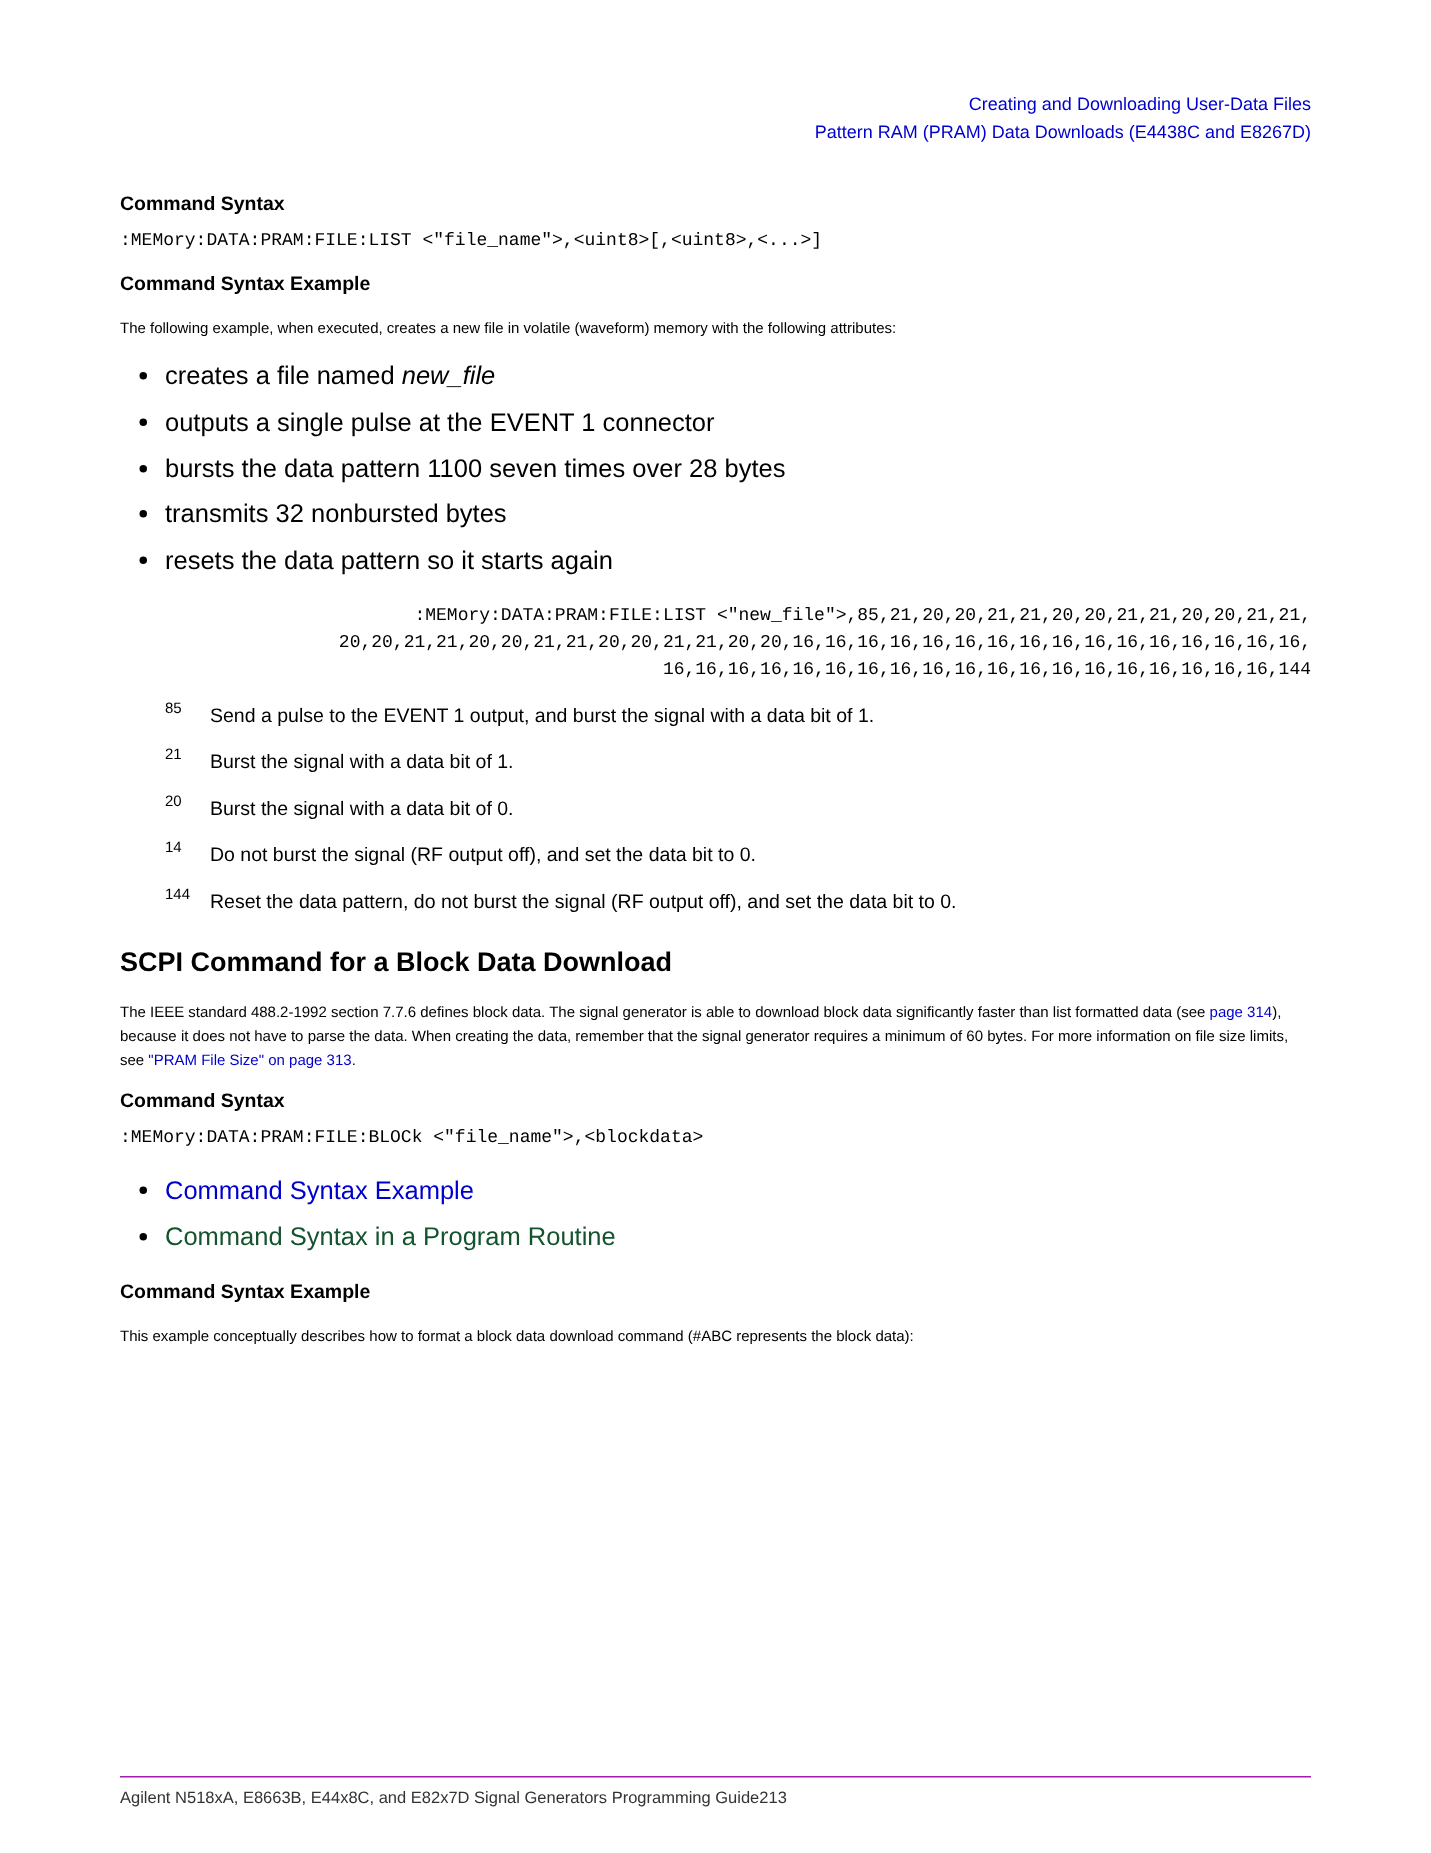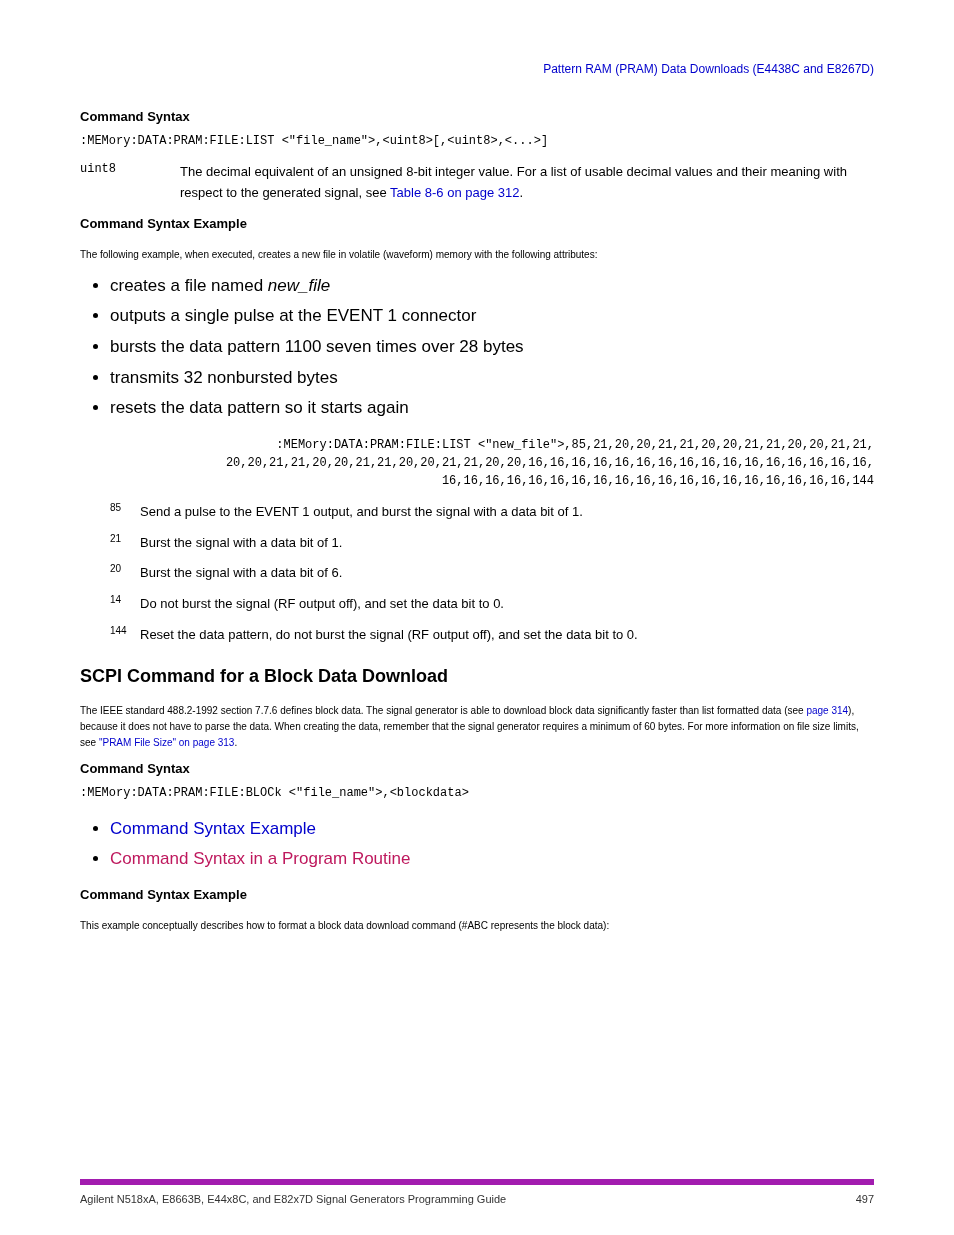--- a/index.html
+++ b/index.html
@@ -95,52 +95,46 @@
     .section-title {
       font-size: 18px;
       font-weight: bold;
       margin: 20px 0 12px 0;
     }
     .footer {
       position: absolute;
       bottom: 30px;
       left: 80px;
       right: 80px;
-      border-top: 6px solid #a21caf;
+      border-top: 1px solid #a21caf;
       display: flex;
-      justify-content: space-between;
       padding-top: 8px;
     }
     .footer-left {
       font-size: 11px;
       color: #333;
     }
     .footer-right {
       font-size: 11px;
       color: #333;
     }
   </style>
 </head>
 <body>
 
 <div class="page">
 
   <div class="header-right">
+    <div class="header-link" style="color:#0000cc;">Creating and Downloading User-Data Files</div>
     <div class="header-link" style="color:#0000cc;">Pattern RAM (PRAM) Data Downloads (E4438C and E8267D)</div>
   </div>
 
   <div style="margin-bottom:10px;">
     <div class="section-heading">Command Syntax</div>
     <div class="code-block">:MEMory:DATA:PRAM:FILE:LIST &lt;"file_name"&gt;,&lt;uint8&gt;[,&lt;uint8&gt;,&lt;...&gt;]</div>
-    <div class="param-table">
-      <div class="param-name">uint8</div>
-      <div class="param-desc">
-        <span>The decimal equivalent of an unsigned 8-bit integer value. For a list of usable decimal values and their meaning with respect to the generated signal, see </span><a style="color:#0000cc;">Table 8-6 on page 312</a><span>.</span>
-      </div>
-    </div>
   </div>
 
   <div style="margin-bottom:10px;">
     <div class="section-heading">Command Syntax Example</div>
     <div class="body-text">The following example, when executed, creates a new file in volatile (waveform) memory with the following attributes:</div>
     <ul class="bullet-list">
       <li><span>creates a file named </span><em>new_file</em></li>
       <li><span>outputs a single pulse at the EVENT 1 connector</span></li>
       <li><span>bursts the data pattern 1100 seven times over 28 bytes</span></li>
       <li><span>transmits 32 nonbursted bytes</span></li>
@@ -153,21 +147,21 @@
       <div class="def-row">
         <div class="def-num">85</div>
         <div class="def-text">Send a pulse to the EVENT 1 output, and burst the signal with a data bit of 1.</div>
       </div>
       <div class="def-row">
         <div class="def-num">21</div>
         <div class="def-text">Burst the signal with a data bit of 1.</div>
       </div>
       <div class="def-row">
         <div class="def-num">20</div>
-        <div class="def-text">Burst the signal with a data bit of 6.</div>
+        <div class="def-text">Burst the signal with a data bit of 0.</div>
       </div>
       <div class="def-row">
         <div class="def-num">14</div>
         <div class="def-text">Do not burst the signal (RF output off), and set the data bit to 0.</div>
       </div>
       <div class="def-row">
         <div class="def-num">144</div>
         <div class="def-text">Reset the data pattern, do not burst the signal (RF output off), and set the data bit to 0.</div>
       </div>
     </div>
@@ -178,27 +172,27 @@
     <div class="body-text">
       <span>The IEEE standard 488.2-1992 section 7.7.6 defines block data. The signal generator is able to download block data significantly faster than list formatted data (see </span><a style="color:#0000cc;">page 314</a><span>), because it does not have to parse the data. When creating the data, remember that the signal generator requires a minimum of 60 bytes. For more information on file size limits, see </span><a style="color:#0000cc;">"PRAM File Size" on page 313</a><span>.</span>
     </div>
   </div>
 
   <div style="margin-bottom:10px;">
     <div class="section-heading">Command Syntax</div>
     <div class="code-block">:MEMory:DATA:PRAM:FILE:BLOCk &lt;"file_name"&gt;,&lt;blockdata&gt;</div>
     <ul class="bullet-list">
       <li><a style="color:#0000cc;">Command Syntax Example</a></li>
-      <li><a style="color:#be185d;">Command Syntax in a Program Routine</a></li>
+      <li><a style="color:#14532d;">Command Syntax in a Program Routine</a></li>
     </ul>
   </div>
 
   <div style="margin-bottom:40px;">
     <div class="section-heading">Command Syntax Example</div>
     <div class="body-text">This example conceptually describes how to format a block data download command (#ABC represents the block data):</div>
   </div>
 
   <div class="footer">
     <div class="footer-left">Agilent N518xA, E8663B, E44x8C, and E82x7D Signal Generators Programming Guide</div>
-    <div class="footer-right">497</div>
+    <div class="footer-right">213</div>
   </div>
 
 </div>
 
 </body></html>

